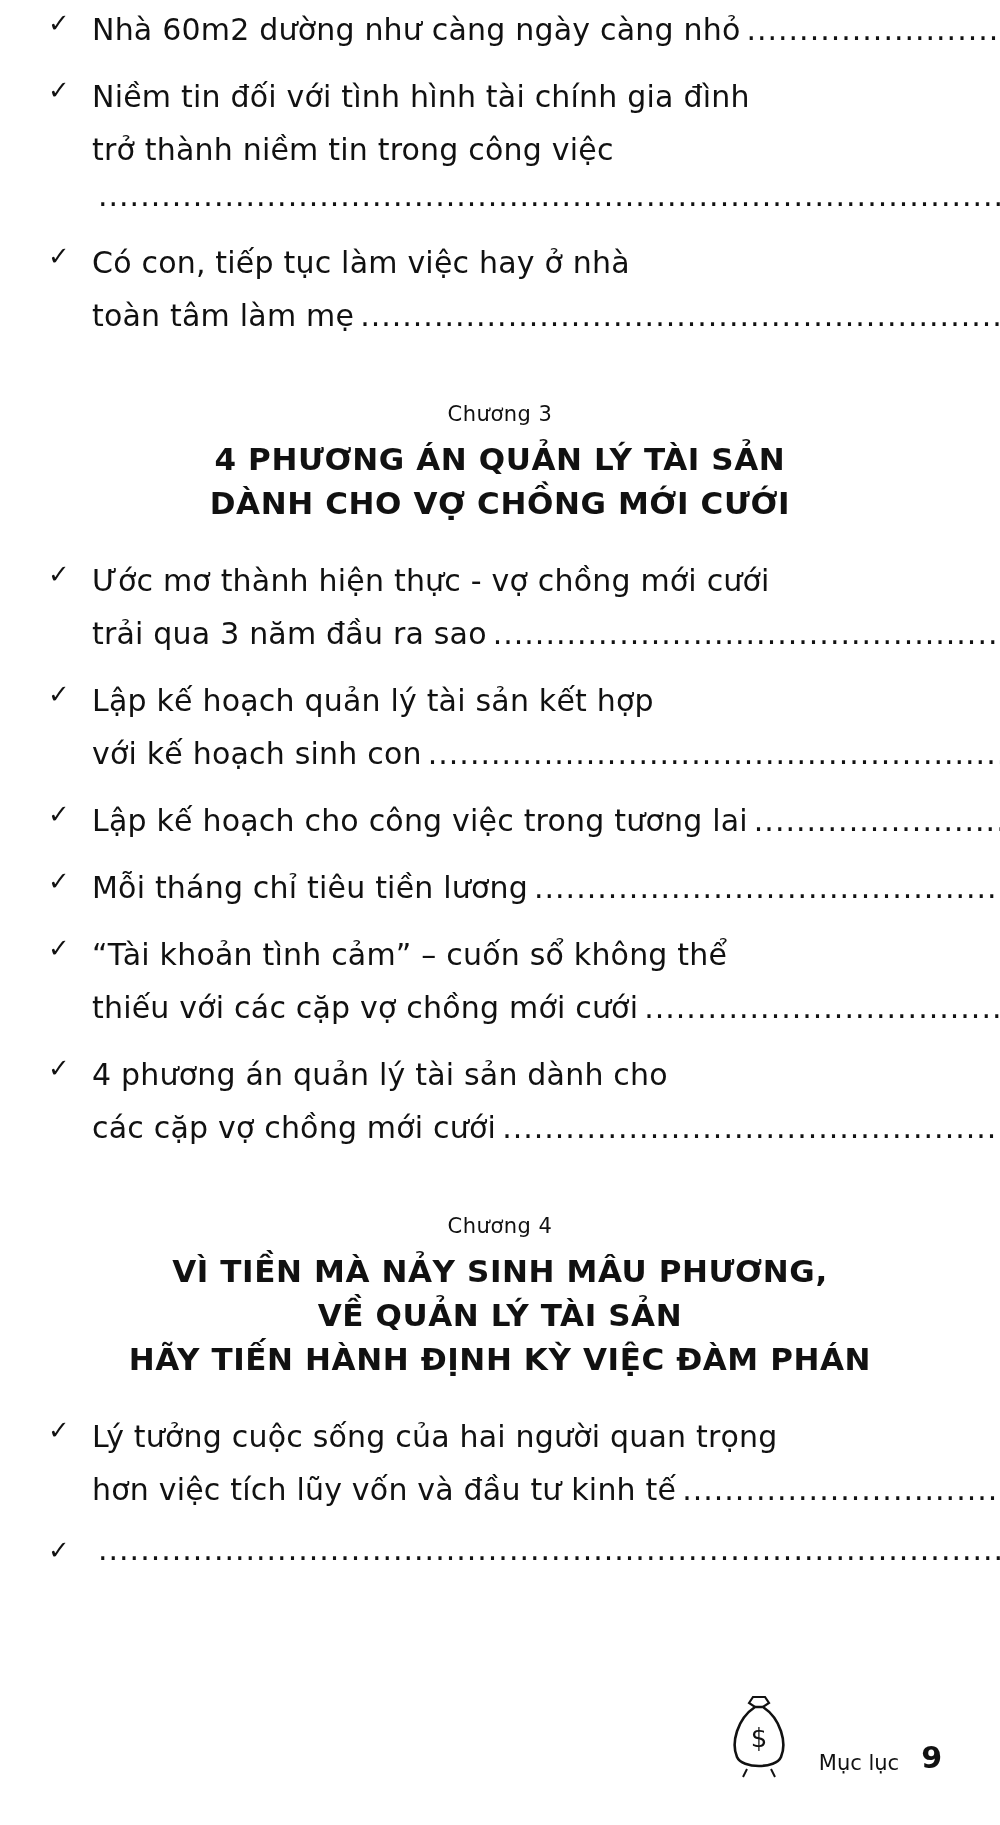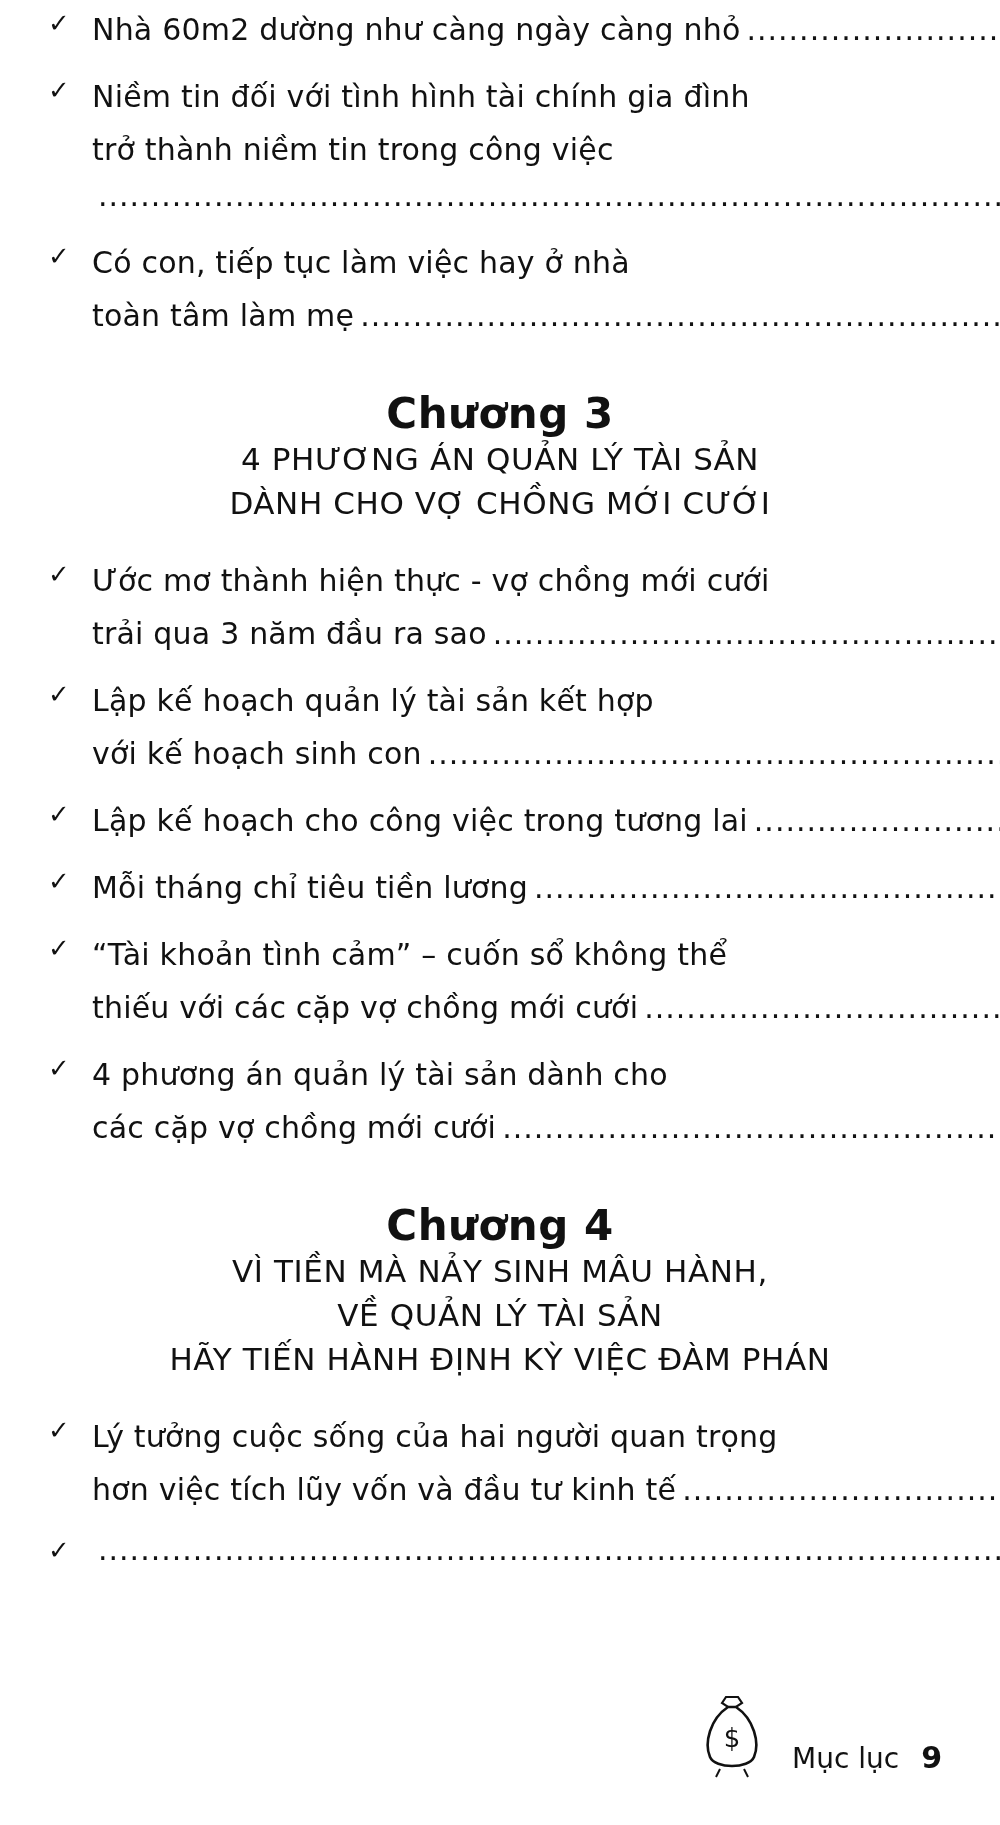--- a/index.html
+++ b/index.html
@@ -68,45 +68,45 @@
     color: #111;
   }
   .spacer-line .txt { flex: 1 1 auto; }
 
   .chapter-block {
     text-align: center;
     margin: 52px 0 26px 0;
     padding: 0 60px;
   }
   .chapter-label {
-    font-size: 42px;
-    font-weight: bold;
+    font-size: 21px;
+    font-weight: normal;
     line-height: 46px;
     letter-spacing: 0.5px;
   }
   .chapter-title-line {
     font-size: 31px;
-    font-weight: normal;
+    font-weight: bold;
     line-height: 44px;
     letter-spacing: 0.6px;
   }
 
   .footer {
     position: absolute;
     left: 0;
     bottom: 46px;
     width: 1000px;
     display: flex;
     align-items: flex-end;
     justify-content: flex-end;
     padding-right: 58px;
     box-sizing: border-box;
   }
   .footer-label {
-    font-size: 28px;
+    font-size: 21px;
     margin-right: 22px;
     padding-bottom: 4px;
   }
   .money-icon {
     width: 72px;
     height: 86px;
     margin-right: 24px;
     position: relative;
   }
   .footer-pageno {
@@ -225,21 +225,21 @@
             </div>
             <div class="entry-line">
               <span class="txt">các cặp vợ chồng mới cưới</span>
               <span class="dots">......................................................................................................</span>
             </div>
           </div>
         </li>
       </ul>
       <div class="chapter-block">
         <div class="chapter-label">Chương 4</div>
-        <div class="chapter-title-line">VÌ TIỀN MÀ NẢY SINH MÂU HÀNH,</div>
+        <div class="chapter-title-line">VÌ TIỀN MÀ NẢY SINH MÂU PHƯƠNG,</div>
         <div class="chapter-title-line">VỀ QUẢN LÝ TÀI SẢN</div>
         <div class="chapter-title-line">HÃY TIẾN HÀNH ĐỊNH KỲ VIỆC ĐÀM PHÁN</div>
       </div>
       <ul class="toc-list">
         <li class="toc-entry">
           <span class="check">✓</span>
           <div class="entry-body">
             <div class="entry-line spacer-line">
               <span class="txt">Lý tưởng cuộc sống của hai người quan trọng</span>
             </div>

